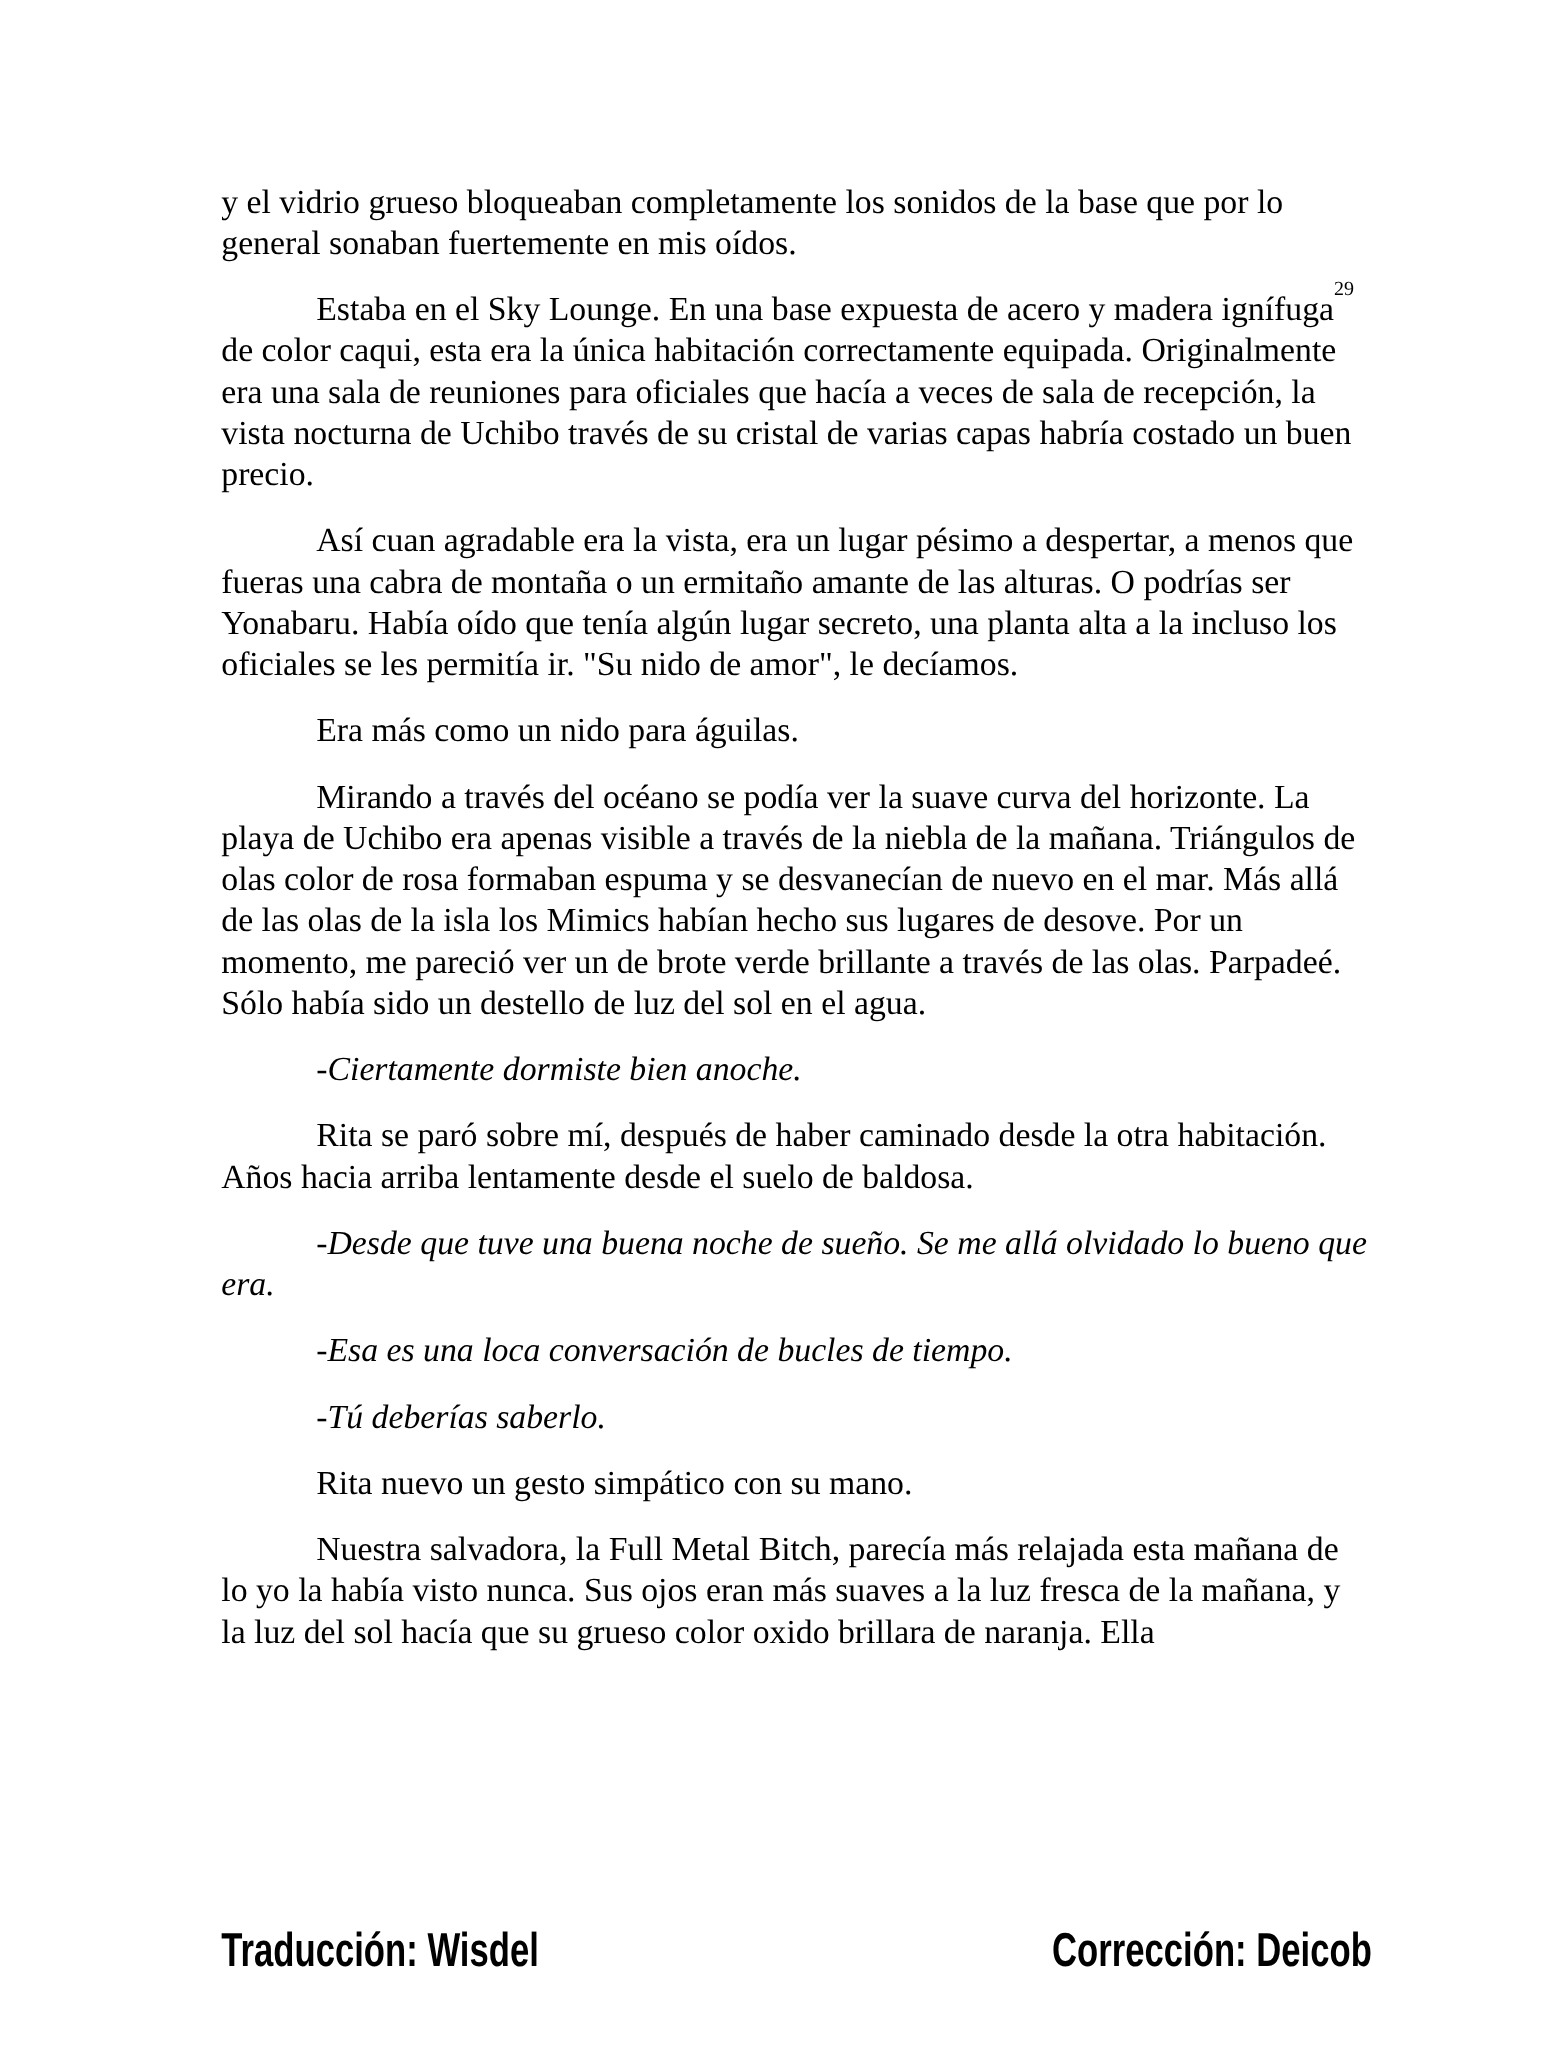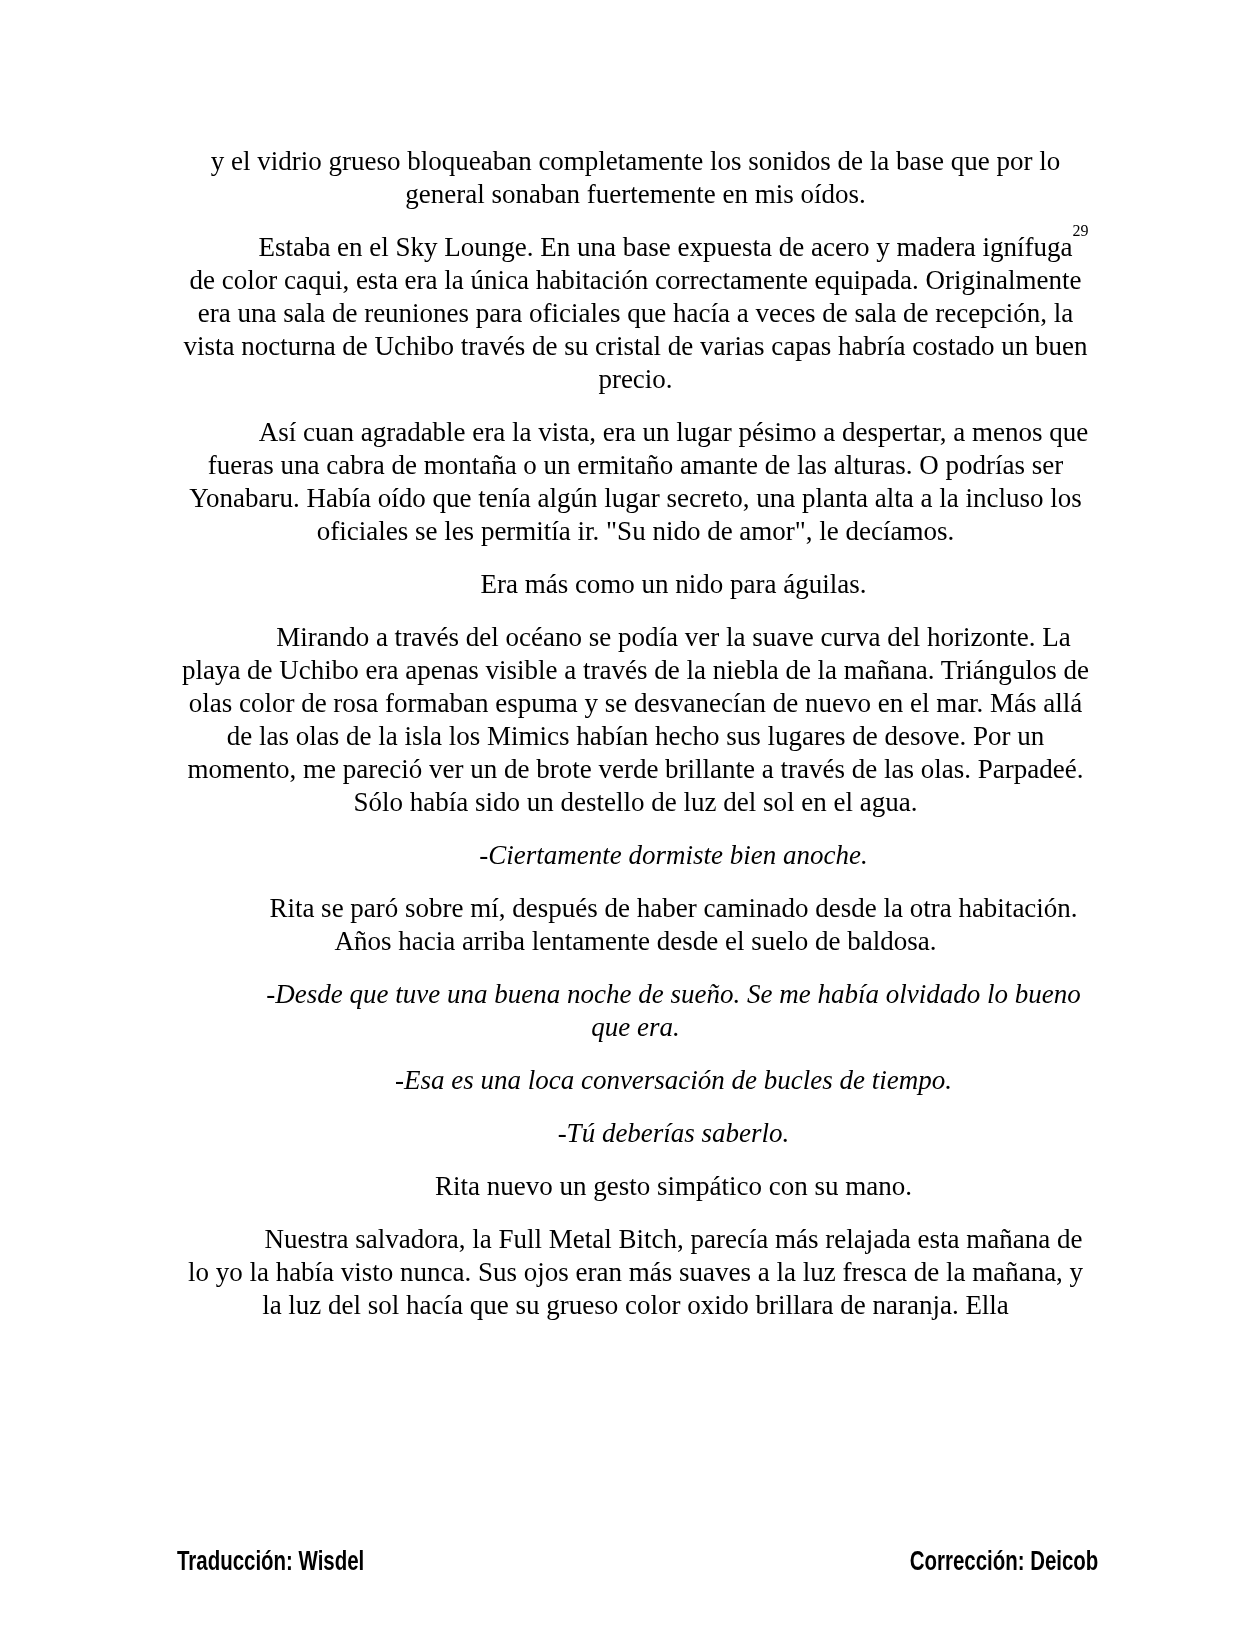--- a/index.html
+++ b/index.html
@@ -23,21 +23,21 @@
     position: absolute;
     left: 177px;
     top: 145px;
     width: 917px;
   }
   .text-block p {
     margin: 0 0 20px 0;
     font-size: 27px;
     line-height: 33px;
     text-indent: 76px;
-    text-align: center;
+    text-align: left;
   }
   .text-block p.no-indent {
     text-indent: 0;
   }
   .text-block p.dialogue {
     font-style: italic;
   }
   .fn-ref {
     font-size: 16px;
     line-height: 0;
@@ -72,21 +72,21 @@
   }
   .footer-block {
     position: absolute;
     left: 177px;
     right: 143px;
     top: 1544px;
     display: flex;
     justify-content: space-between;
     font-family: "Liberation Sans", sans-serif;
     font-weight: bold;
-    font-size: 28px;
+    font-size: 38px;
     line-height: 34px;
   }
   .footer-left {
     transform: scaleX(0.73);
     transform-origin: left center;
     white-space: nowrap;
   }
   .footer-right {
     transform: scaleX(0.73);
     transform-origin: right center;
@@ -108,21 +108,21 @@
     <p>Era más como un nido para águilas.</p>
 
     <p>Mirando a través del océano se podía ver la suave curva del horizonte. La playa de Uchibo era apenas visible a través de la niebla de la mañana. Triángulos de olas color de rosa formaban espuma y se desvanecían de nuevo en el mar. Más allá de las olas de la isla los Mimics habían hecho sus lugares de desove. Por un momento, me pareció ver un de brote verde brillante a través de las olas. Parpadeé. Sólo había sido un destello de luz del sol en el agua.</p>
 
     <p class="dialogue">-Ciertamente dormiste bien anoche.</p>
 
     <p>Rita se paró sobre mí, después de haber caminado desde la otra habitación. Años hacia arriba lentamente desde el suelo de baldosa.</p>
 
 
 
-    <p class="dialogue">-Desde que tuve una buena noche de sueño. Se me había olvidado lo bueno que era.</p>
+    <p class="dialogue">-Desde que tuve una buena noche de sueño. Se me allá olvidado lo bueno que era.</p>
 
     <p class="dialogue">-Esa es una loca conversación de bucles de tiempo.</p>
 
     <p class="dialogue">-Tú deberías saberlo.</p>
 
     <p>Rita nuevo un gesto simpático con su mano.</p>
 
     <p>Nuestra salvadora, la Full Metal Bitch, parecía más relajada esta mañana de lo yo la había visto nunca. Sus ojos eran más suaves a la luz fresca de la mañana, y la luz del sol hacía que su grueso color oxido brillara de naranja. Ella</p>
   </div>
 

